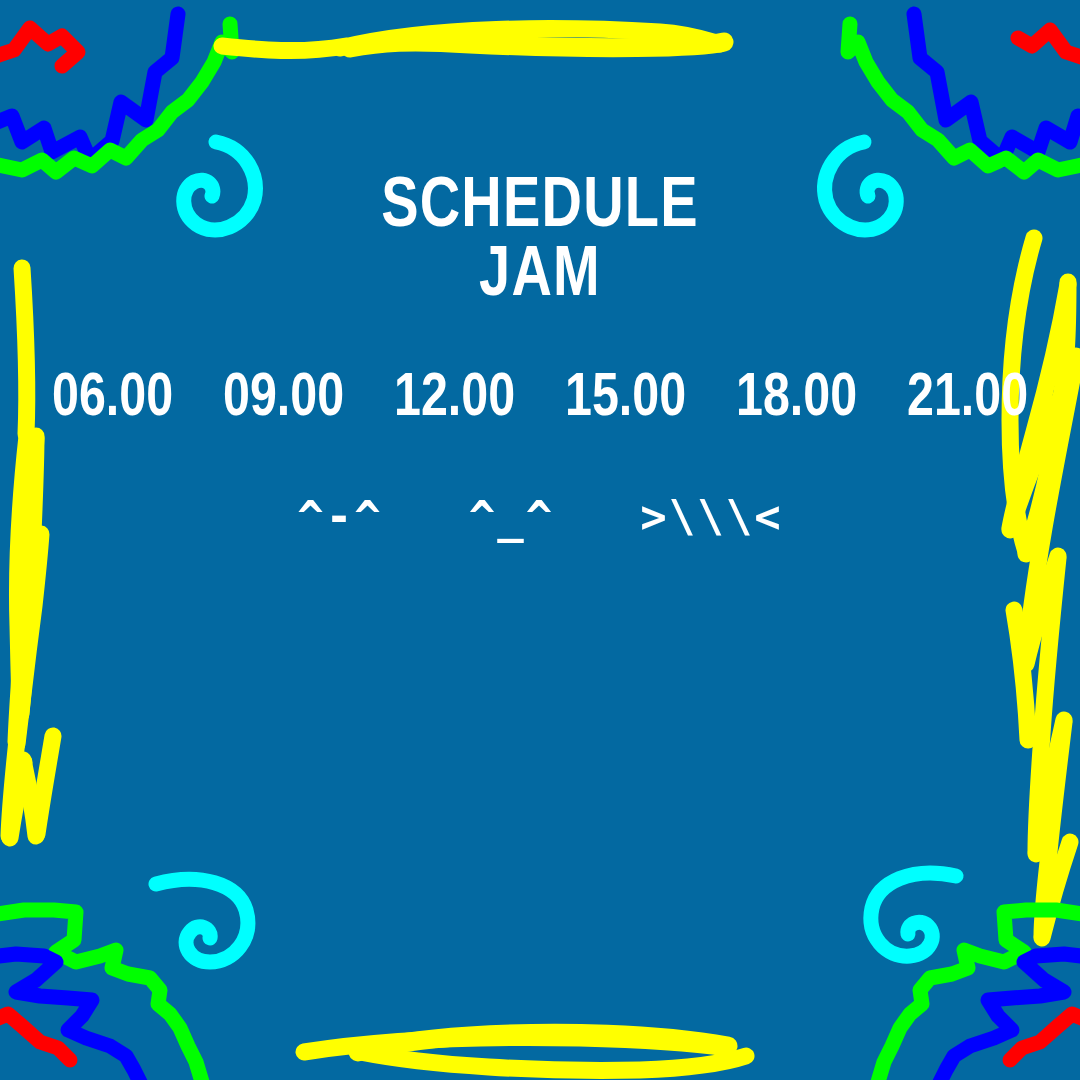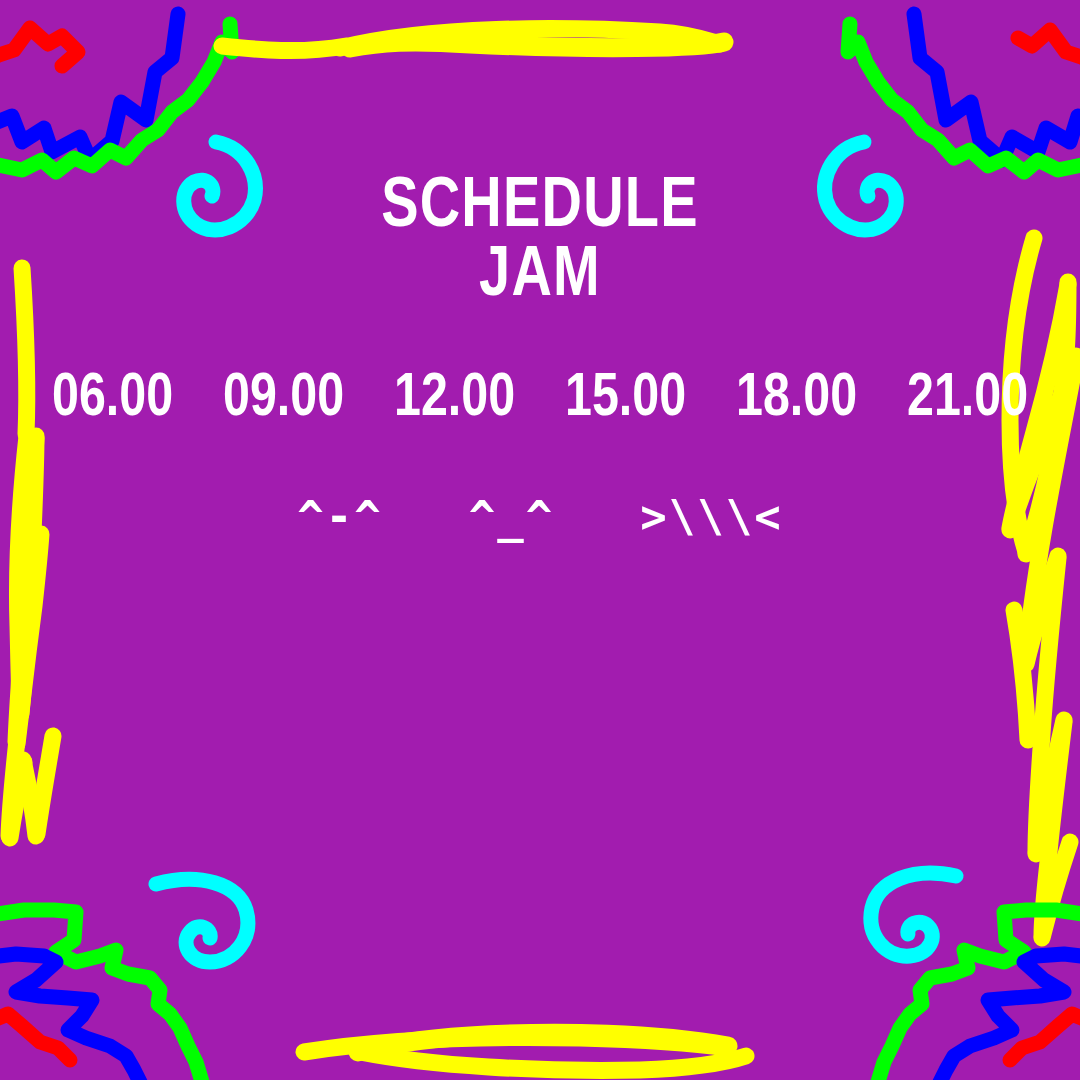--- a/index.html
+++ b/index.html
@@ -4,21 +4,21 @@
 <style>
   html, body {
     margin: 0;
     padding: 0;
     background: #000000;
   }
   #poster {
     position: relative;
     width: 1080px;
     height: 1080px;
-    background: #a21caf;
+    background: #0369a1;
     overflow: hidden;
     font-family: "Liberation Sans", sans-serif;
   }
   #doodle-layer {
     position: absolute;
     inset: 0;
     width: 1080px;
     height: 1080px;
     pointer-events: none;
   }

